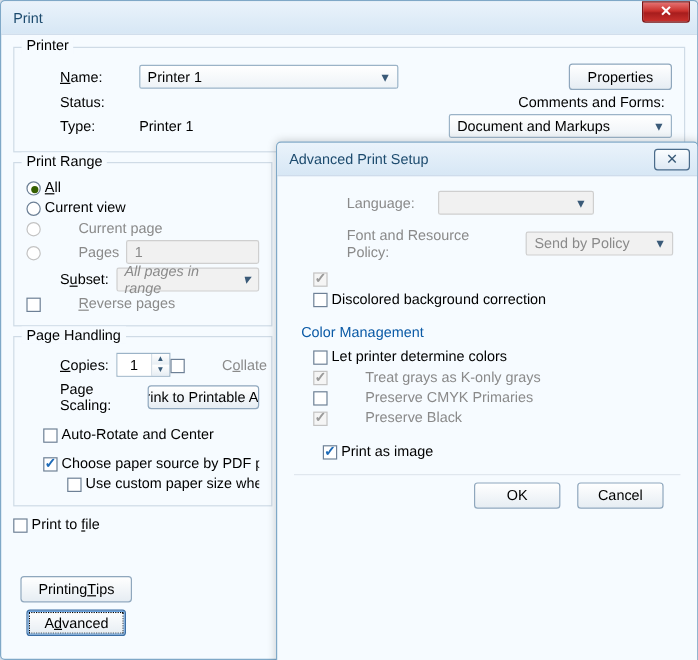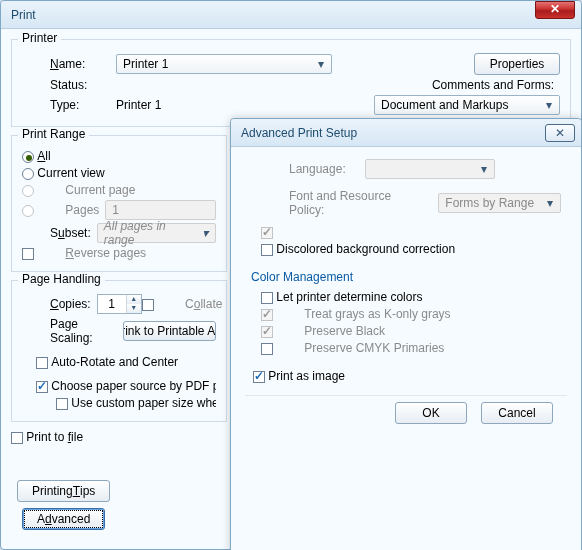--- a/index.html
+++ b/index.html
@@ -145,39 +145,39 @@
         <div class="row">
           <span class="lbl disabled" style="width:70px;">Language:</span>
           <span class="combo disabled" style="width:130px;">
             <span></span>
             <span class="caret">▾</span>
           </span>
         </div>
         <div class="row" style="margin-top:10px;">
           <span class="lbl disabled">Font and Resource Policy:</span>&nbsp;&nbsp;
           <span class="combo disabled" style="width:126px;">
-            <span>Forms by Range</span>
+            <span>Send by Policy</span>
             <span class="caret">▾</span>
           </span>
         </div>
         <div class="row" style="margin-top:8px;"><span class="check dis sel"><span class="box"></span></span>&nbsp;</div>
         <div class="row"><span class="check"><span class="box"></span></span>&nbsp;<span>Discolored background correction</span></div>
       </div>
     </div>
 
     <div class="section">
       <div class="section-h">Color Management</div>
       <div class="indent">
         <div class="row"><span class="check"><span class="box"></span></span>&nbsp;<span>Let printer determine colors</span></div>
         <div class="row"><span class="check dis sel"><span class="box"></span></span>&nbsp;<span class="lbl disabled">Treat grays as K-only grays</span></div>
+        <div class="row"><span class="check"><span class="box"></span></span>&nbsp;<span class="lbl disabled">Preserve CMYK Primaries</span></div>
         <div class="row"><span class="check dis sel"><span class="box"></span></span>&nbsp;<span class="lbl disabled">Preserve Black</span></div>
-        <div class="row"><span class="check"><span class="box"></span></span>&nbsp;<span class="lbl disabled">Preserve CMYK Primaries</span></div>
       </div>
     </div>
 
-    <div class="row" style="margin-left:8px;"><span class="check sel"><span class="box"></span></span>&nbsp;<span>Print as image</span></div>
+    <div class="row" style="margin-left:24px;"><span class="check sel"><span class="box"></span></span>&nbsp;<span>Print as image</span></div>
 
     <div class="footer" style="margin-top:12px;">
       <span class="btn" style="width:72px;">OK</span>
       <span class="btn" style="width:72px;">Cancel</span>
     </div>
   </div>
 </div>
 
 </body></html>

